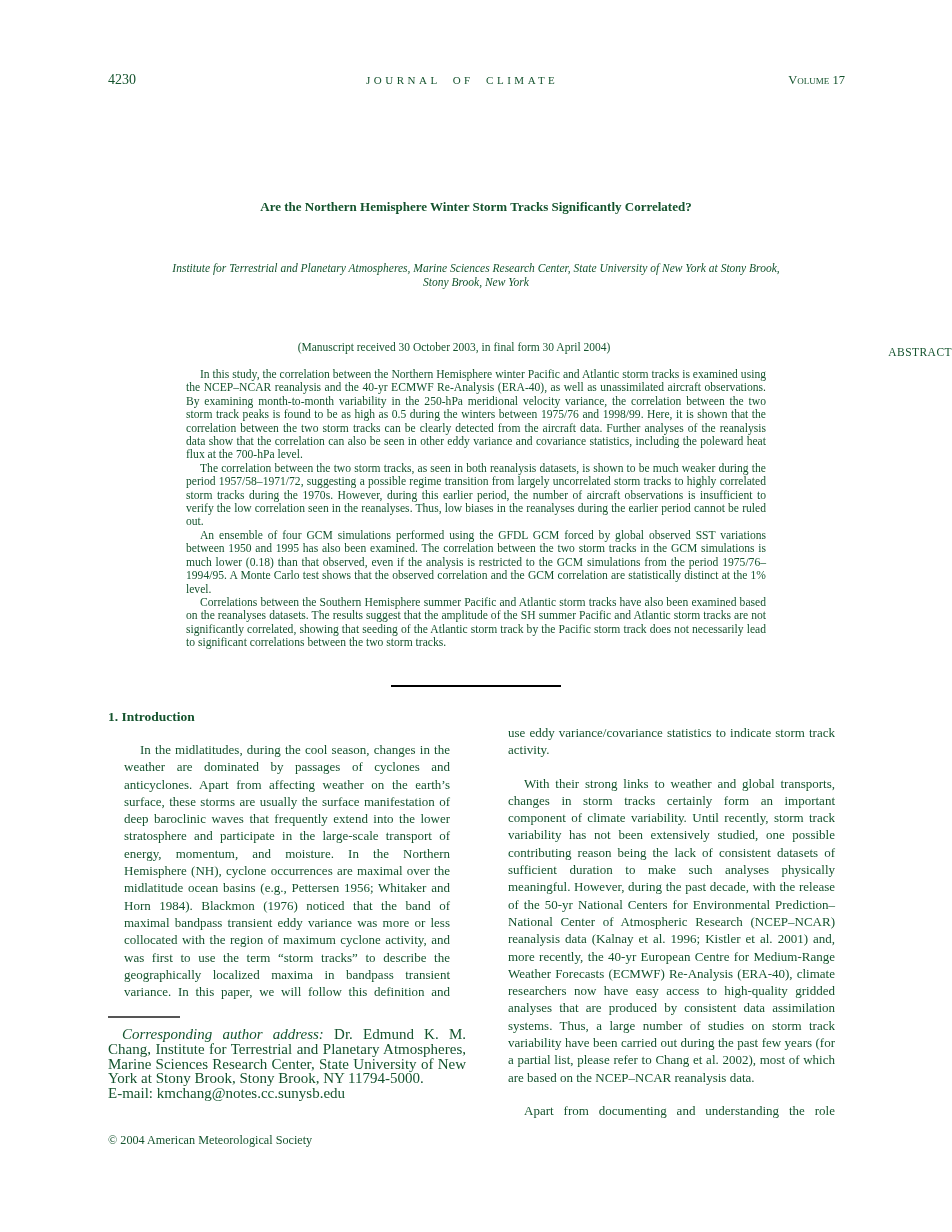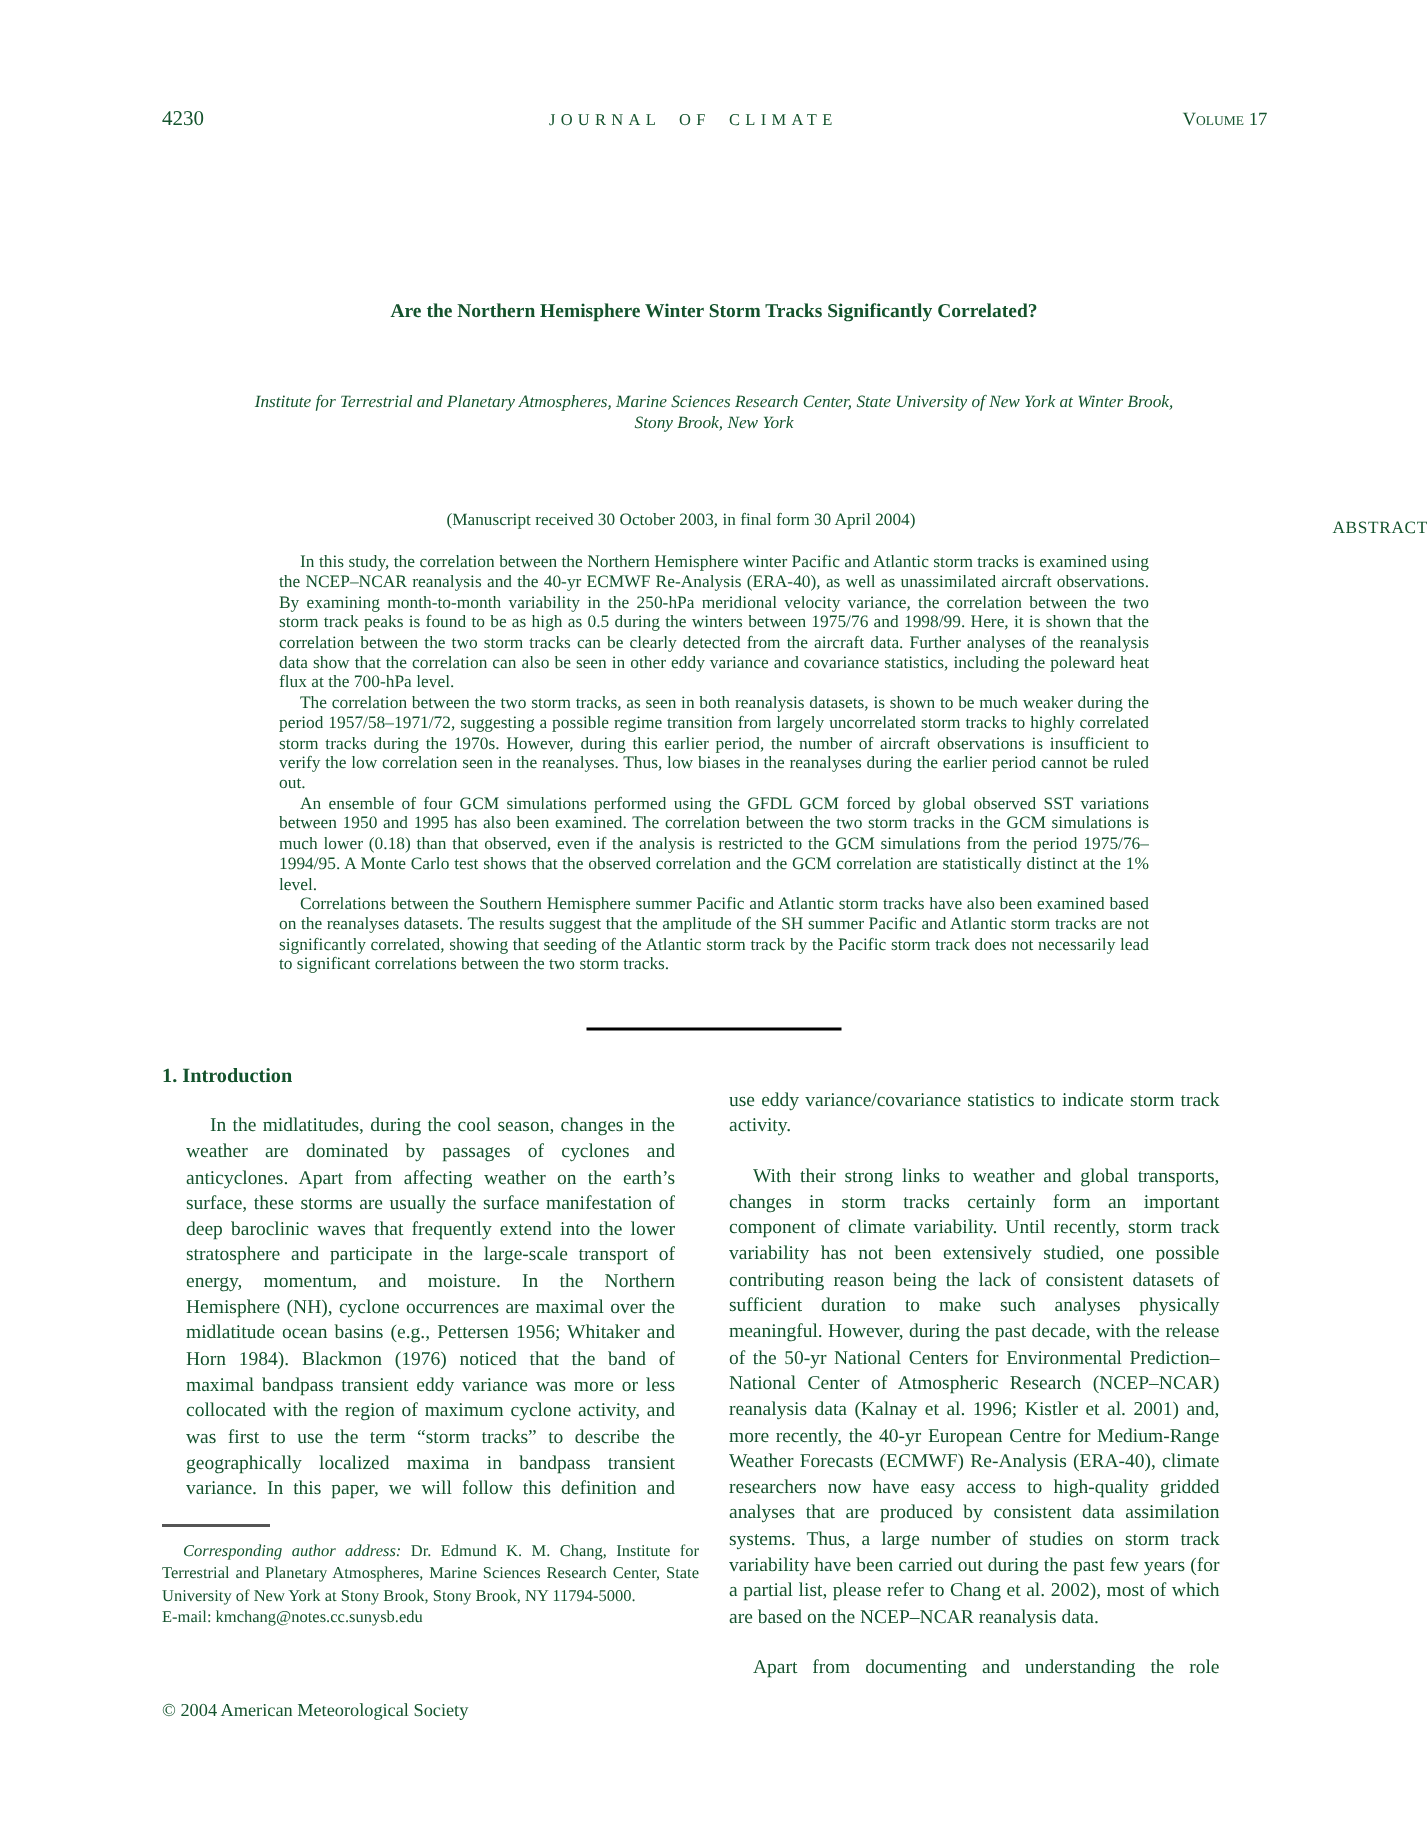--- a/index.html
+++ b/index.html
@@ -61,39 +61,39 @@
 
   
   .divider {
     position: absolute; top: 685px; left: 391px; width: 170px;
     height: 0; border-top: 2px solid #000;
   }
 
   
   .columns {
     position: absolute; top: 708px; left: 108px; width: 737px;
-    display: flex; gap: 4px;
+    display: flex; gap: 26px;
   }
   .col-left  { flex: 0 0 358px; width: 358px; }
   .col-right { flex: 0 0 359px; width: 359px; }
   .section-heading {
     font-size: 13.5px; font-weight: bold; margin: 1px 0 9px 0;
   }
   .body-par {
     margin: 16px; font-size: 13px; line-height: 17.3px;
     text-align: justify; text-indent: 16px;
   }
   .body-par.no-indent { text-indent: 0; }
   .body-par.force-last { text-align-last: justify; }
 
   
   .footnote { margin-top: 11px; }
   .footnote-rule { width: 72px; height: 0; border-top: 2px solid #555; }
   .fn-par {
-    margin: 9px 0 0 0; font-size: 11px; line-height: 14.6px;
+    margin: 9px 0 0 0; font-size: 15px; line-height: 14.6px;
     text-align: justify; text-indent: 14px;
   }
   .fn-par.no-indent { margin-top: 0; text-indent: 0; text-align: left; }
 
   
   .copyright {
     position: absolute; top: 1133px; left: 108px; font-size: 12.2px;
   }
 </style>
 </head>
@@ -104,21 +104,21 @@
   <header class="running-header">
     <span class="page-num">4230</span>
     <span class="journal">JOURNAL OF CLIMATE</span>
     <span class="volume">Volume 17</span>
   </header>
 
   <h1 class="title">Are the Northern Hemisphere Winter Storm Tracks Significantly Correlated?</h1>
 
 
   <div class="affiliation">
-    <div>Institute for Terrestrial and Planetary Atmospheres, Marine Sciences Research Center, State University of New York at Winter Brook,</div>
+    <div>Institute for Terrestrial and Planetary Atmospheres, Marine Sciences Research Center, State University of New York at Stony Brook,</div>
     <div>Stony Brook, New York</div>
   </div>
 
   <div class="manuscript">(Manuscript received 30 October 2003, in final form 30 April 2004)</div>
 
   <div class="abstract-heading">ABSTRACT</div>
 
   <section class="abstract">
     <p>In this study, the correlation between the Northern Hemisphere winter Pacific and Atlantic storm tracks is examined using the NCEP–NCAR reanalysis and the 40-yr ECMWF Re-Analysis (ERA-40), as well as unassimilated aircraft observations. By examining month-to-month variability in the 250-hPa meridional velocity variance, the correlation between the two storm track peaks is found to be as high as 0.5 during the winters between 1975/76 and 1998/99. Here, it is shown that the correlation between the two storm tracks can be clearly detected from the aircraft data. Further analyses of the reanalysis data show that the correlation can also be seen in other eddy variance and covariance statistics, including the poleward heat flux at the 700-hPa level.</p>
     <p>The correlation between the two storm tracks, as seen in both reanalysis datasets, is shown to be much weaker during the period 1957/58–1971/72, suggesting a possible regime transition from largely uncorrelated storm tracks to highly correlated storm tracks during the 1970s. However, during this earlier period, the number of aircraft observations is insufficient to verify the low correlation seen in the reanalyses. Thus, low biases in the reanalyses during the earlier period cannot be ruled out.</p>

